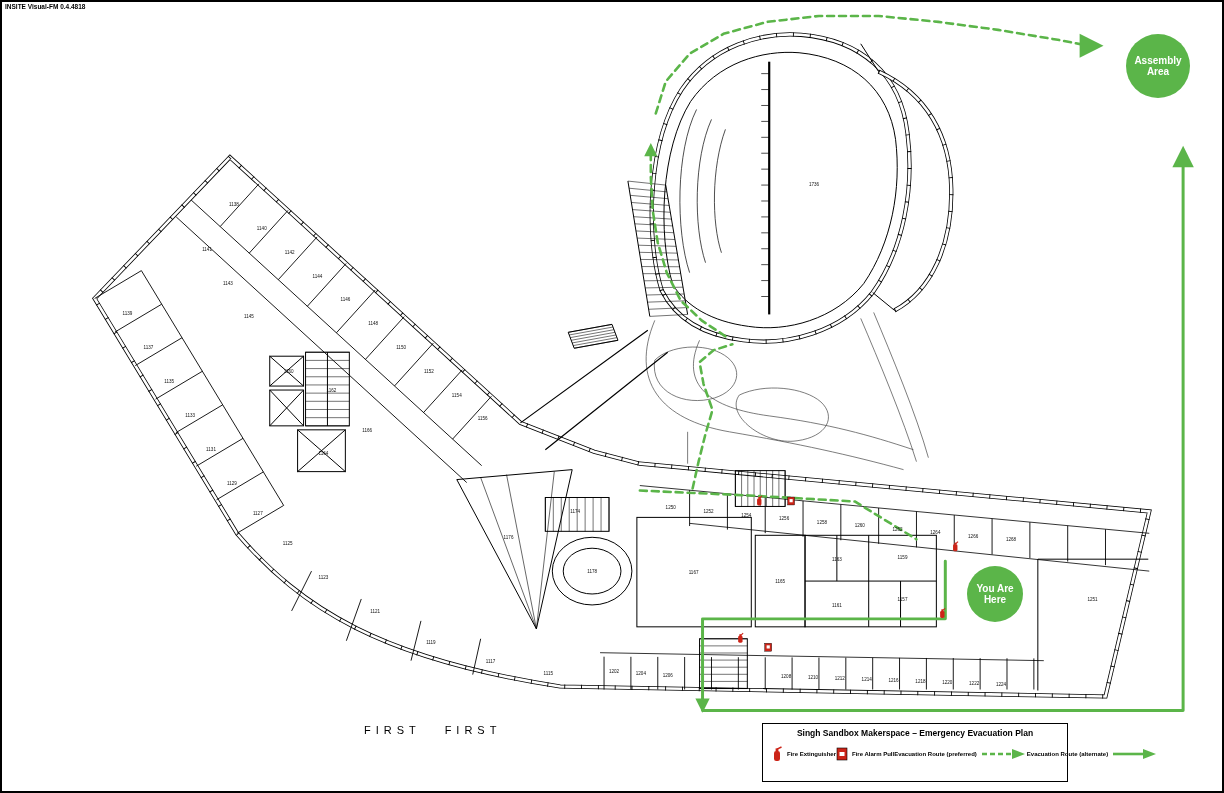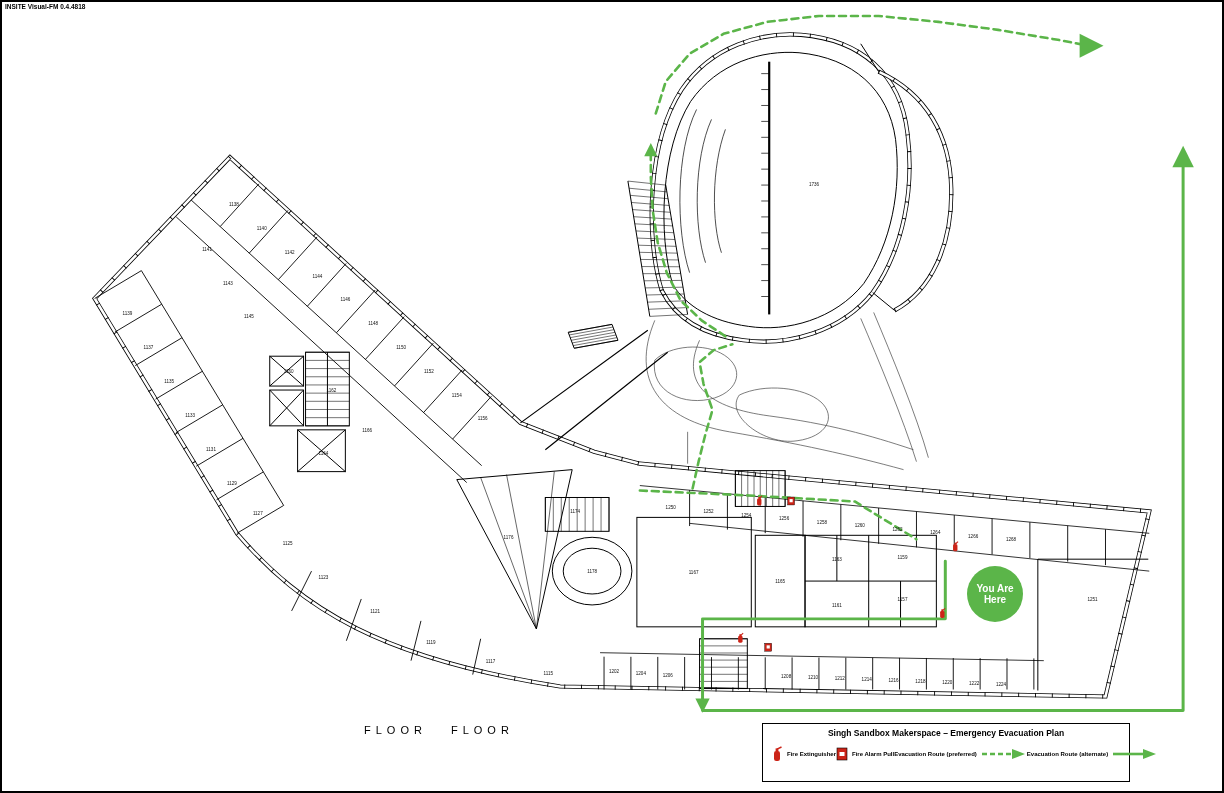--- a/index.html
+++ b/index.html
@@ -10,21 +10,21 @@
   .wall-inner{fill:none;stroke:#fff;stroke-width:2.6}
   .wall-tick{fill:none;stroke:#000;stroke-width:4.2;stroke-dasharray:0.9 16}
   .thinline{fill:none;stroke:#000;stroke-width:1}
   .hairline{fill:none;stroke:#444;stroke-width:0.7}
   .app-version{position:absolute;top:1px;left:3px;font-size:6.5px;font-weight:bold;color:#000}
   .circle-marker{position:absolute;border-radius:50%;background:var(--green,#5bb549);color:#fff;display:flex;align-items:center;justify-content:center;text-align:center;font-weight:bold;line-height:1.15}
   #assembly{font-size:10px}
   #yah{font-size:10px}
   .circle-marker span{display:block;padding:0 7px}
   .floor-label{position:absolute;left:362px;top:722px;font-size:11px;letter-spacing:5px;word-spacing:16px;color:#000}
-  .legend{position:absolute;left:760px;top:721px;width:368px;height:59px;border:1.6px solid #000;background:#fff;padding:4px 8px}
+  .legend{position:absolute;left:760px;top:721px;width:306px;height:59px;border:1.6px solid #000;background:#fff;padding:4px 8px}
   .legend-title{text-align:center;font-size:8.5px;font-weight:bold;color:#000}
   .legend-items{display:flex;justify-content:space-between;align-items:center;margin-top:8px;font-size:6px;font-weight:bold;color:#000}
   .legend-item{display:flex;align-items:center;gap:4px;white-space:nowrap}
   .grn{stroke:var(--green,#5bb549);stroke-width:2.6;fill:none}
   .dash{stroke-dasharray:5 3}
   .grn-fill{fill:var(--green,#5bb549)}
   .red-fill{fill:var(--red,#cc2418)}
   .red-stroke{stroke:var(--red,#cc2418)}
 </style>
 </head>
@@ -335,25 +335,28 @@
         <text x="922" y="684" font-size="4.6" fill="#111" text-anchor="middle">1218</text>
         <text x="949" y="685" font-size="4.6" fill="#111" text-anchor="middle">1220</text>
         <text x="976" y="686" font-size="4.6" fill="#111" text-anchor="middle">1222</text>
         <text x="1003" y="687" font-size="4.6" fill="#111" text-anchor="middle">1224</text>
         <text x="815" y="185" font-size="4.6" fill="#111" text-anchor="middle">1736</text>
       </g>
   </svg>
 
   <div class="app-version">INSITE Visual-FM 0.4.4818</div>
 
+  <div id="assembly" class="circle-marker" style="left: 1124px; top: 32px; height: 64px; width: 64px;">
+    <span>Assembly Area</span>
+  </div>
   <div id="yah" class="circle-marker" style="left: 965px; top: 564px; height: 56px; width: 56px;">
     <span>You Are Here</span>
   </div>
 
-  <div class="floor-label">FLOOR FLOOR</div>
+  <div class="floor-label">FIRST FIRST</div>
 
   <div class="legend">
     <div class="legend-title">Singh Sandbox Makerspace – Emergency Evacuation Plan</div>
     <div class="legend-items">
       <div class="legend-item">
         <svg viewBox="0 0 12 16" width="12" height="16">
           <line x1="6" y1="3.2" x2="10.5" y2="1" class="red-stroke" stroke-width="1.4"></line>
           <rect x="4.6" y="2.4" width="2.8" height="3" class="red-fill"></rect>
           <rect x="3" y="5" width="6" height="10" rx="2.2" class="red-fill"></rect>
         </svg>

